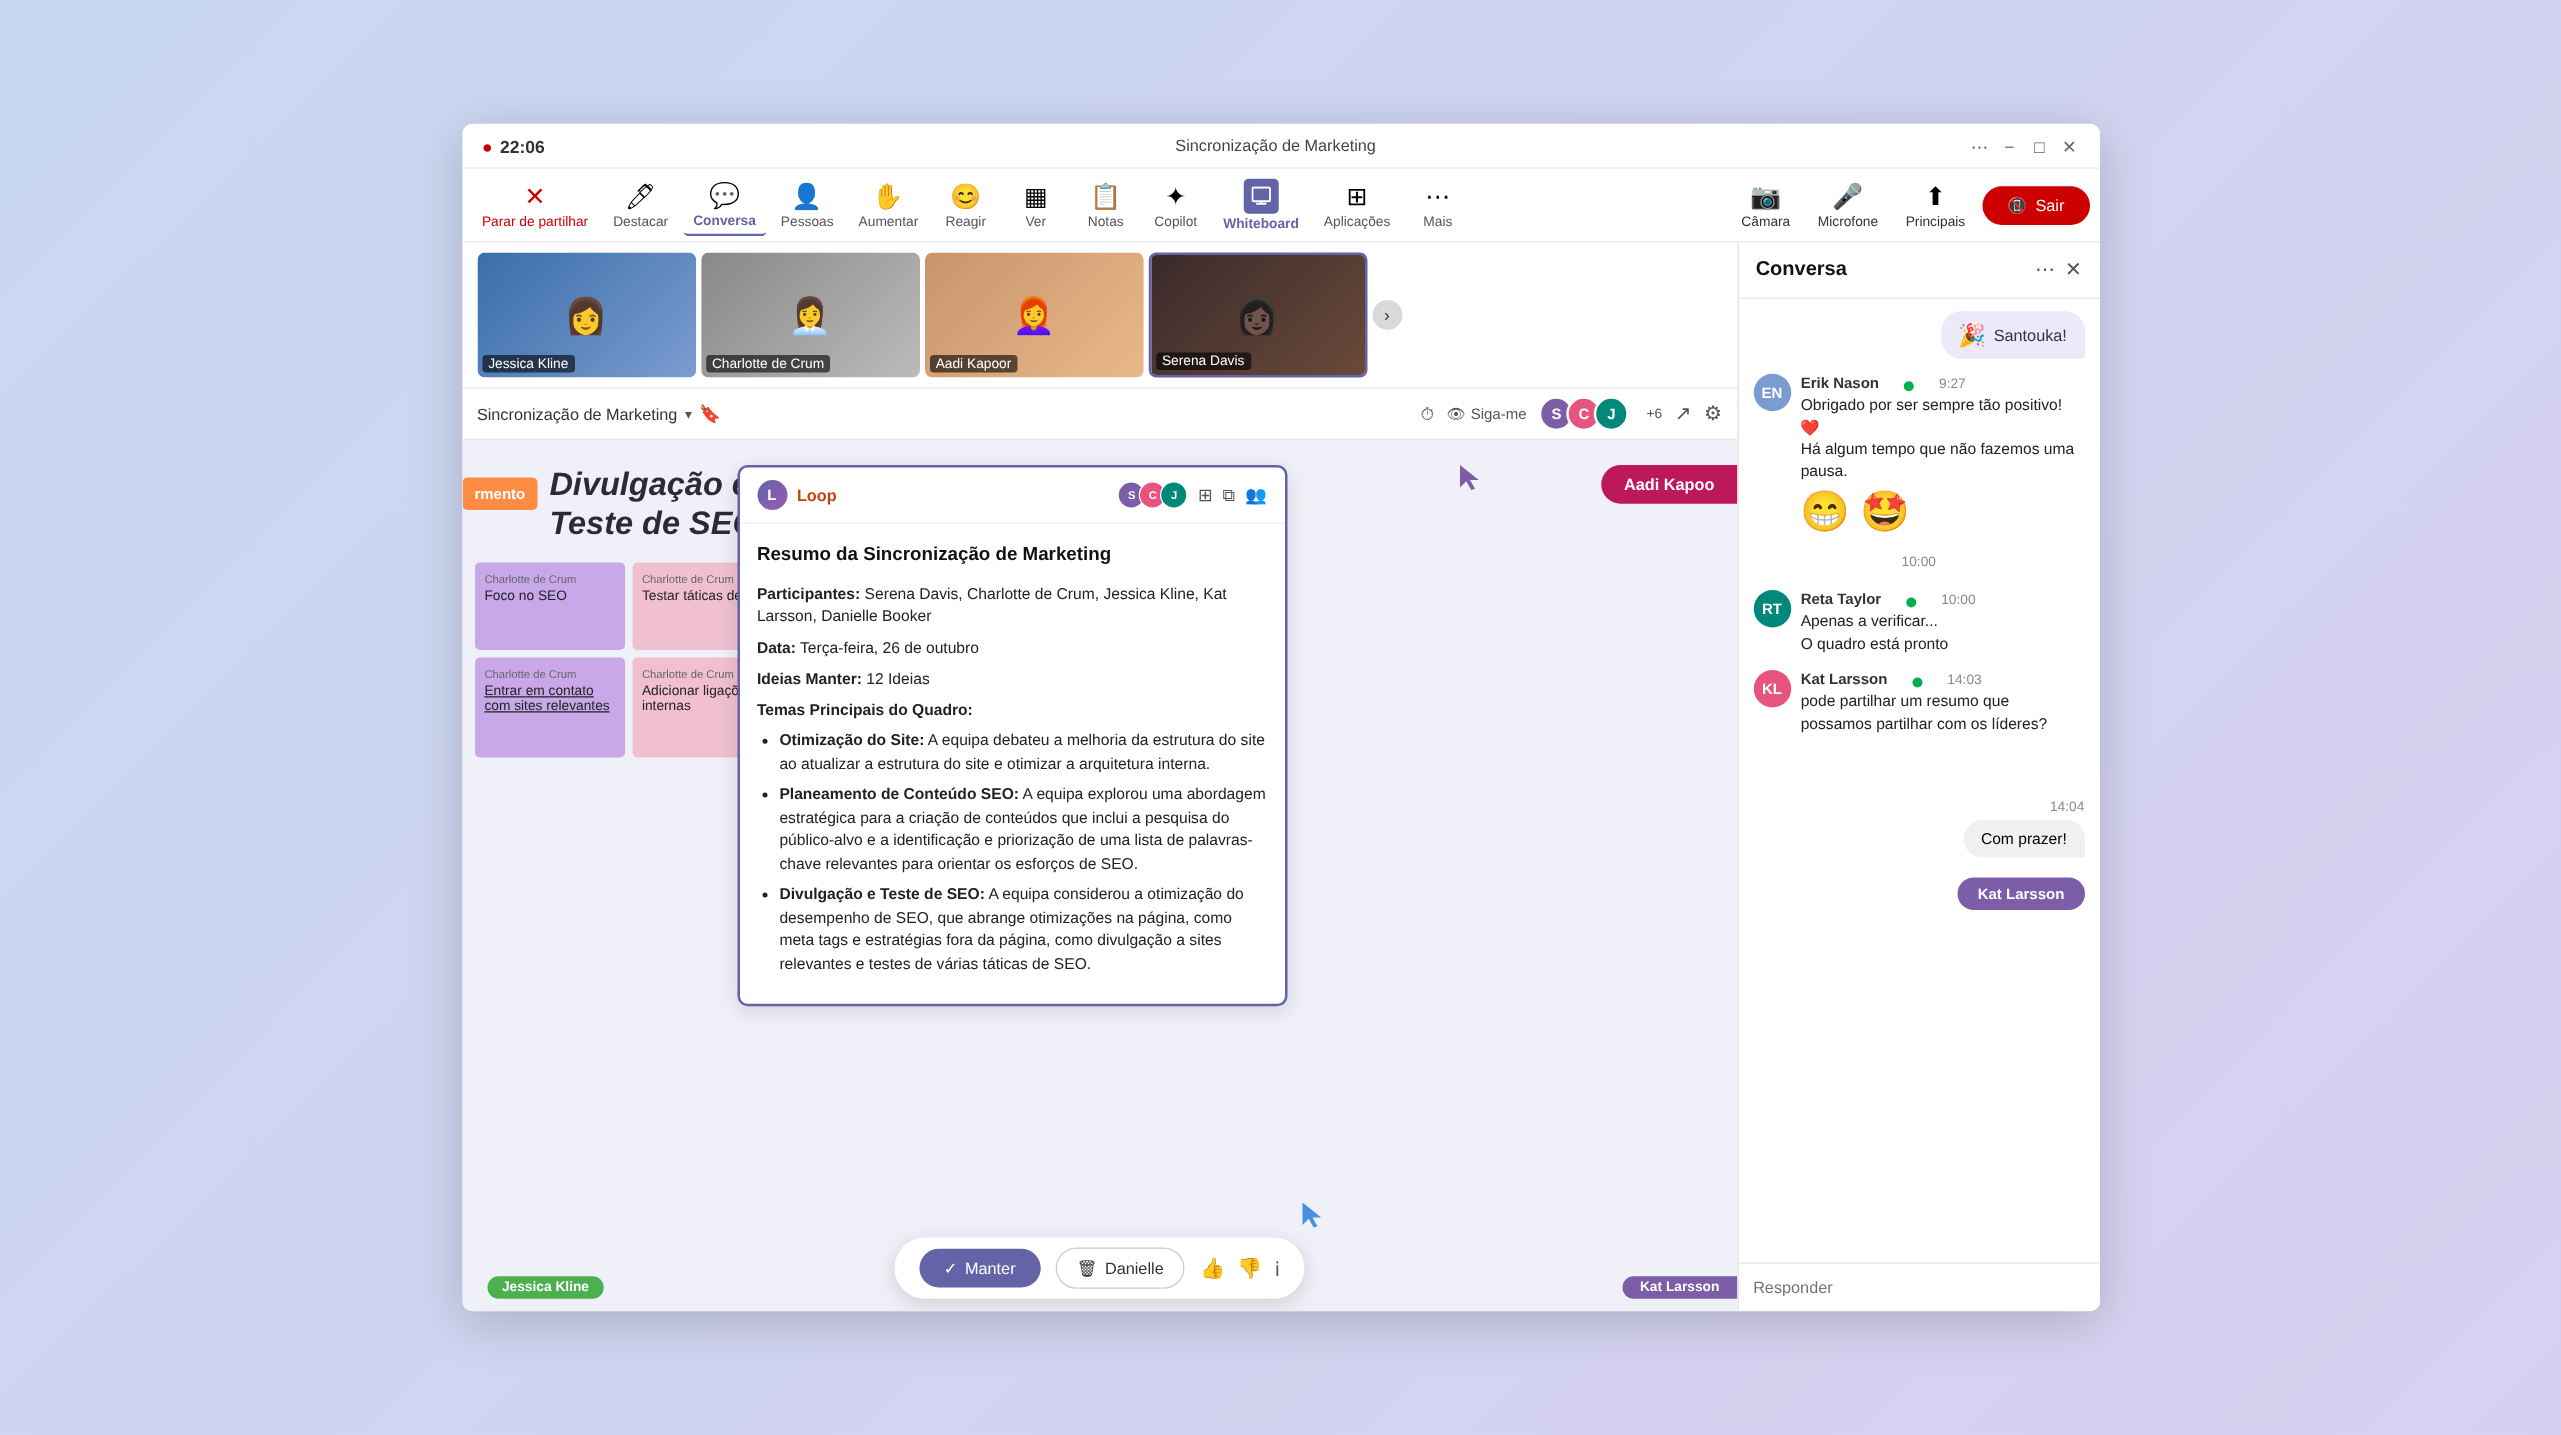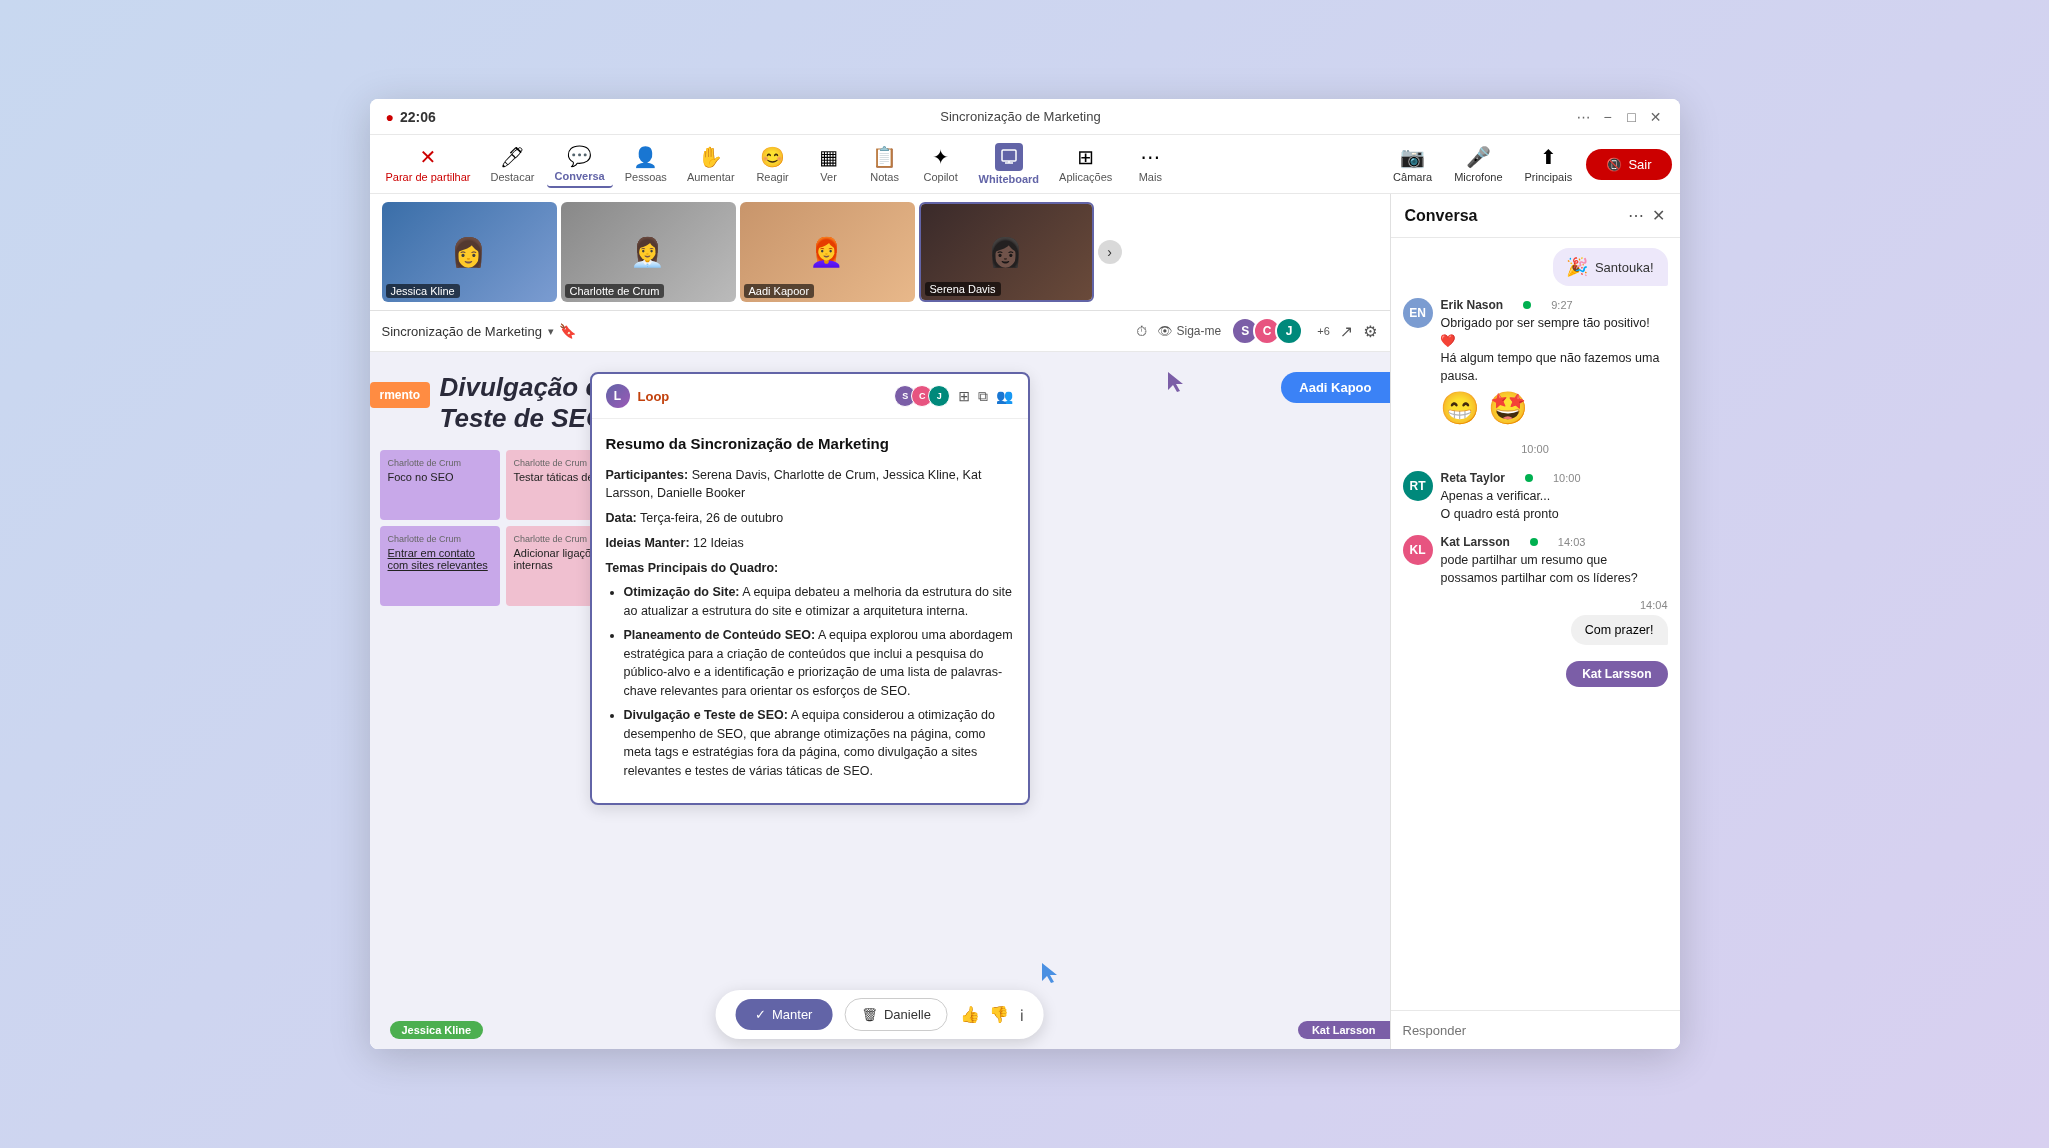--- a/index.html
+++ b/index.html
@@ -348,21 +348,21 @@
       border: none;
       font-size: 16px;
       cursor: pointer;
       color: #555;
     }
     
     .copilot-popup {
       position: absolute;
       right: 0;
       top: 20px;
-      background: #3b82f6;
+      background: #be185d;
       color: #fff;
       border-radius: 20px 0 0 20px;
       padding: 8px 18px;
       font-size: 13px;
       font-weight: 600;
     }
     
     .chat-panel {
       width: 290px;
       background: #fff;
@@ -399,21 +399,21 @@
       flex-shrink: 0;
       display: flex; align-items: center; justify-content: center;
       font-size: 12px; color: #fff; font-weight: 700;
     }
     .chat-avatar.green-dot { background: #7b9cd1; }
     .chat-avatar.teal { background: #00897b; }
     .chat-avatar.pink { background: #e75480; }
     .chat-msg-content { flex: 1; }
     .chat-msg-header {
       display: flex;
-      align-items: center;
+      align-items: flex-end;
       gap: 20px;
       margin-bottom: 3px;
     }
     .chat-msg-name { font-size: 12px; font-weight: 600; color: #333; }
     .chat-msg-time { font-size: 11px; color: #888; }
     .online-dot {
       width: 8px; height: 8px;
       background: #00b050;
       border-radius: 50%;
       flex-shrink: 0;
@@ -788,21 +788,21 @@
           <div class="chat-msg-content">
             <div class="chat-msg-header">
               <span class="chat-msg-name">Kat Larsson</span>
               <div class="online-dot"></div>
               <span class="chat-msg-time">14:03</span>
             </div>
             <div class="chat-msg-text">pode partilhar um resumo que possamos partilhar com os líderes?</div>
           </div>
         </div>
 
-        <div style="display:flex; flex-direction:column; align-items:flex-end; gap:2px;">
+        <div style="display:flex; flex-direction:column; align-items:flex-end; gap:2px;margin-top:40px;">
           <span class="chat-bubble-timestamp">14:04</span>
           <div class="chat-bubble-own">Com prazer!</div>
         </div>
 
         <div style="background:#7b5ea7; color:#fff; border-radius:16px; padding:6px 16px; font-size:12px; font-weight:700; align-self:flex-end; margin-top:4px;">Kat Larsson</div>
       </div>
       <div class="chat-footer">
         <input class="chat-input" type="text" placeholder="Responder" style="">
       </div>
     </div>

